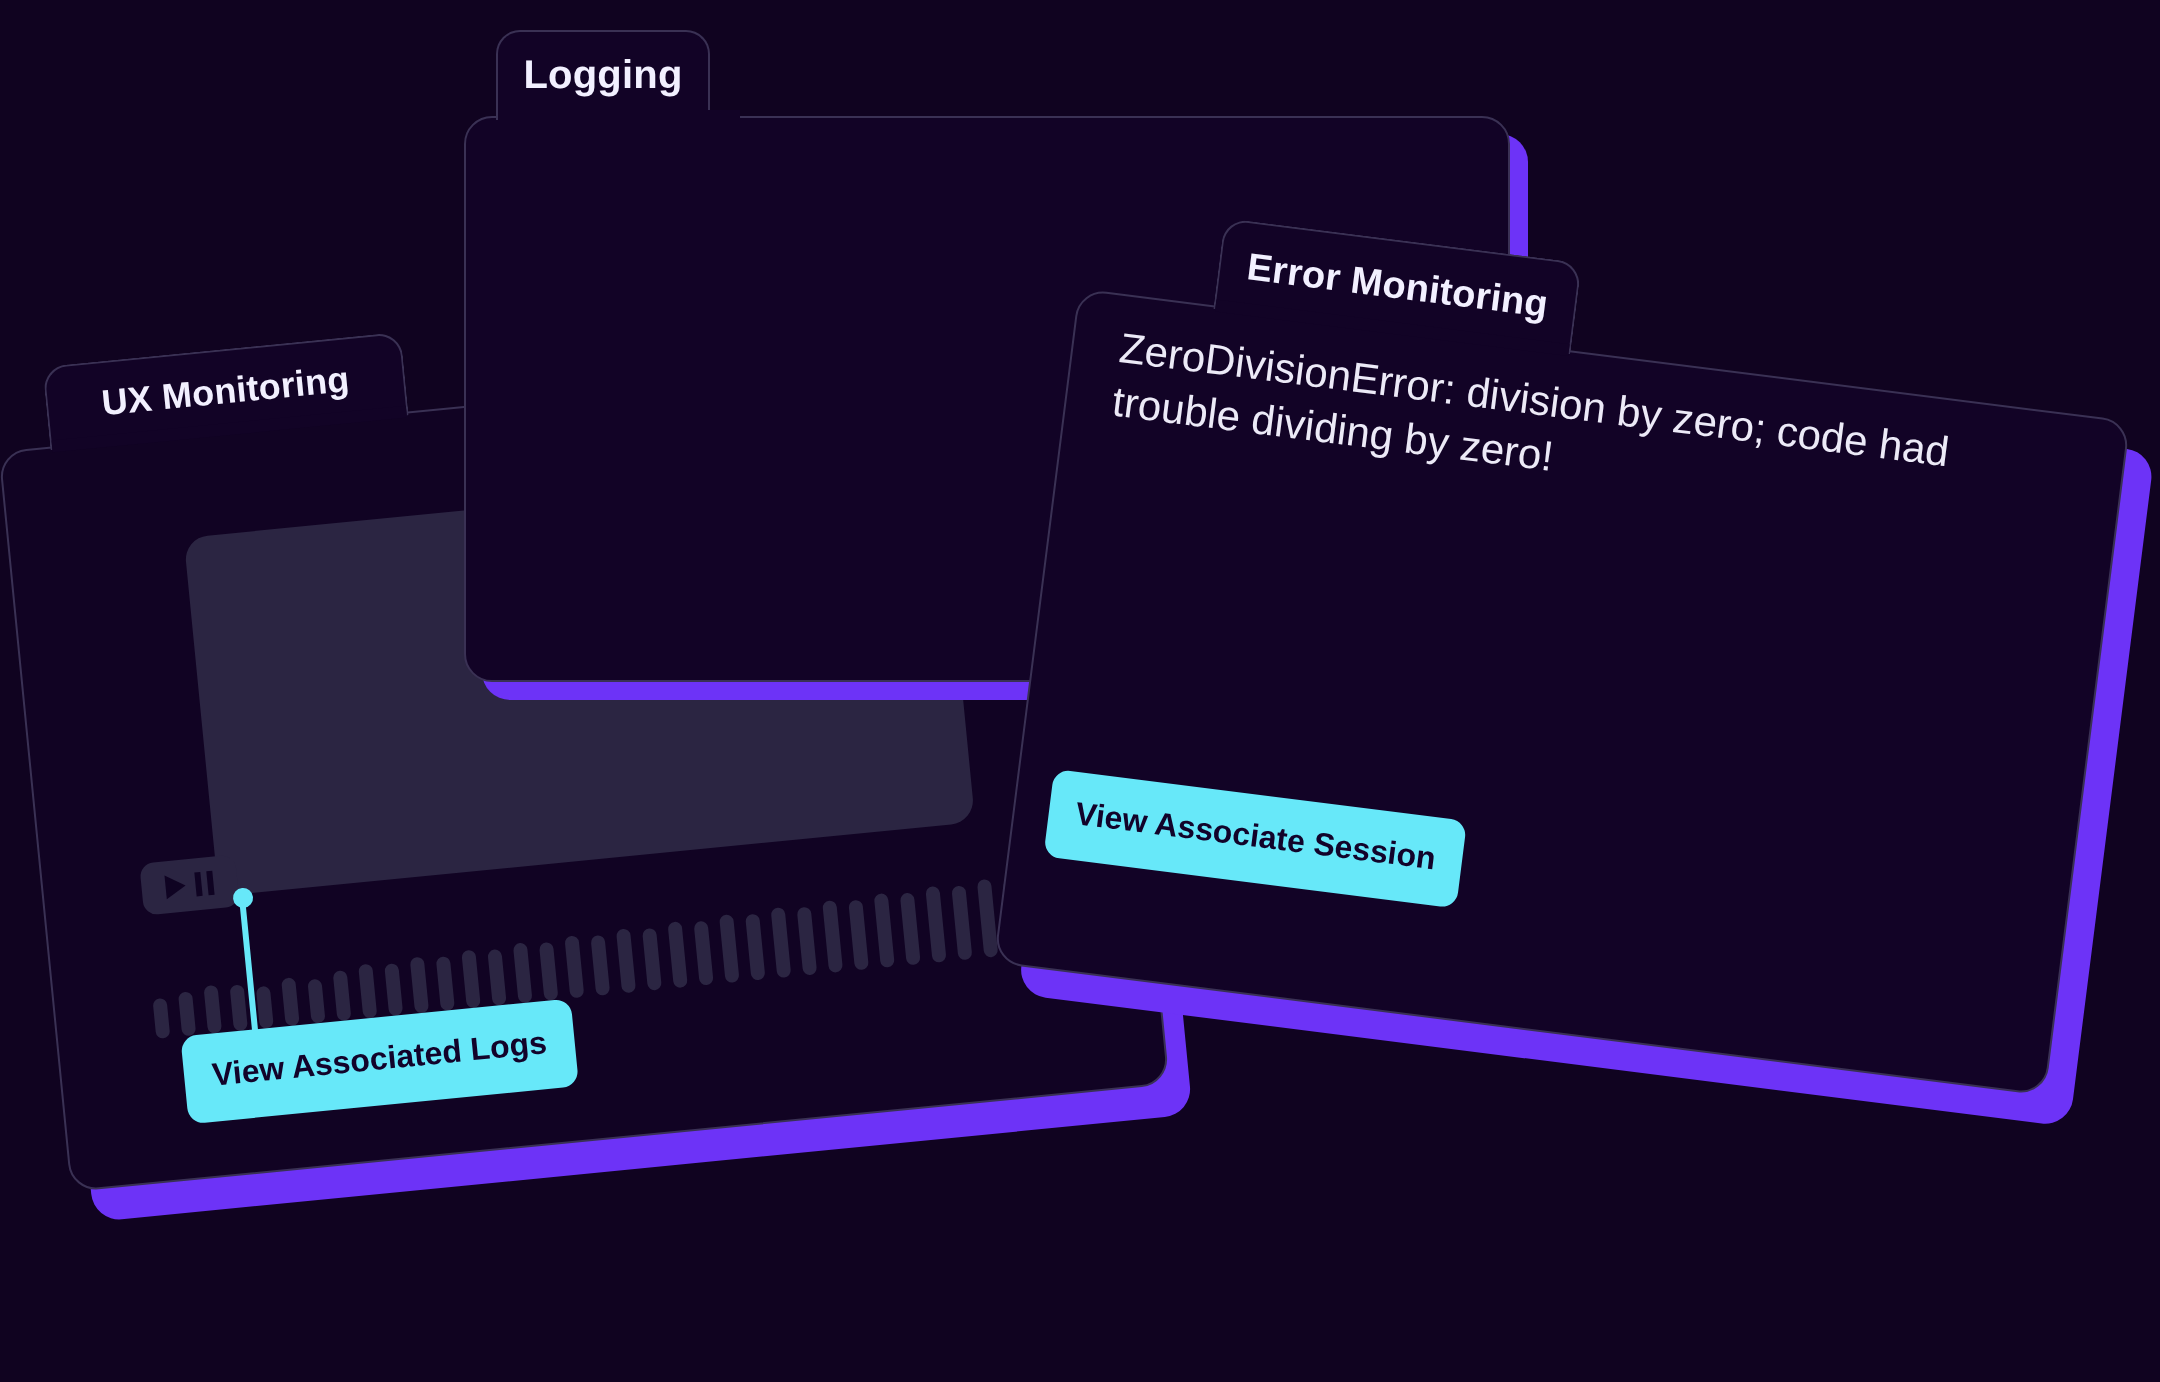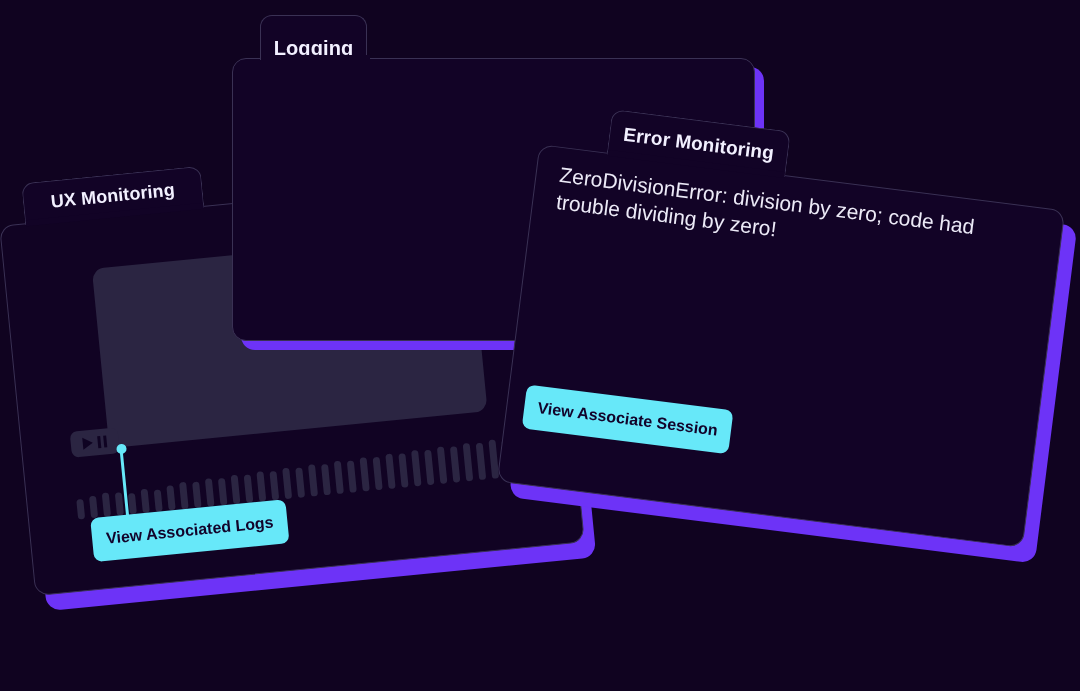--- a/index.html
+++ b/index.html
@@ -198,26 +198,25 @@
   
   #log-card {
     left: 232px;
     top: 58px;
     width: 523px;
     height: 283px;
     z-index: 20;
   }
   #log-card .card-shadow { transform: translate(9px, 9px); }
   #log-tab {
-    left: 28px;
+    left: 16px;
     top: -43px;
     width: 107px;
     height: 45px;
     font-size: 20px;
-    align-items: flex-end;
   }
   #log-tab-mask {
     left: 33px;
     top: -3px;
     width: 105px;
     height: 6px;
   }
   #log-card .row { left: 17px; width: 489px; height: 30px; }
   #log-btn {
     left: 17px;

